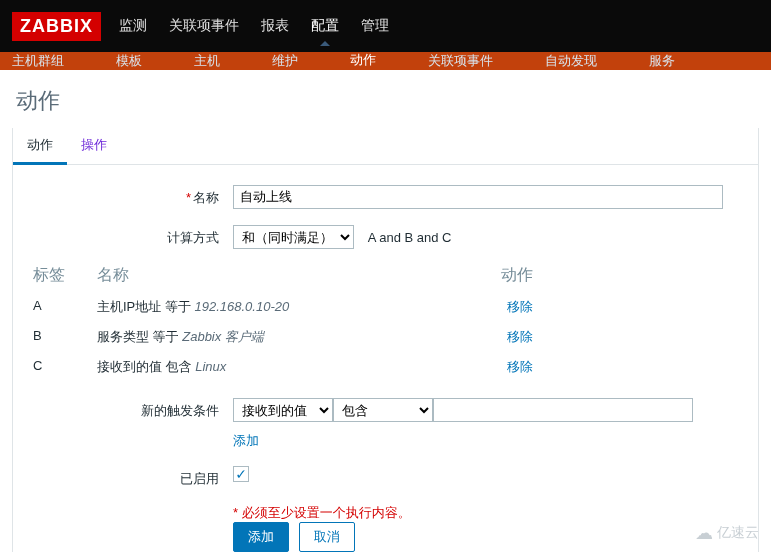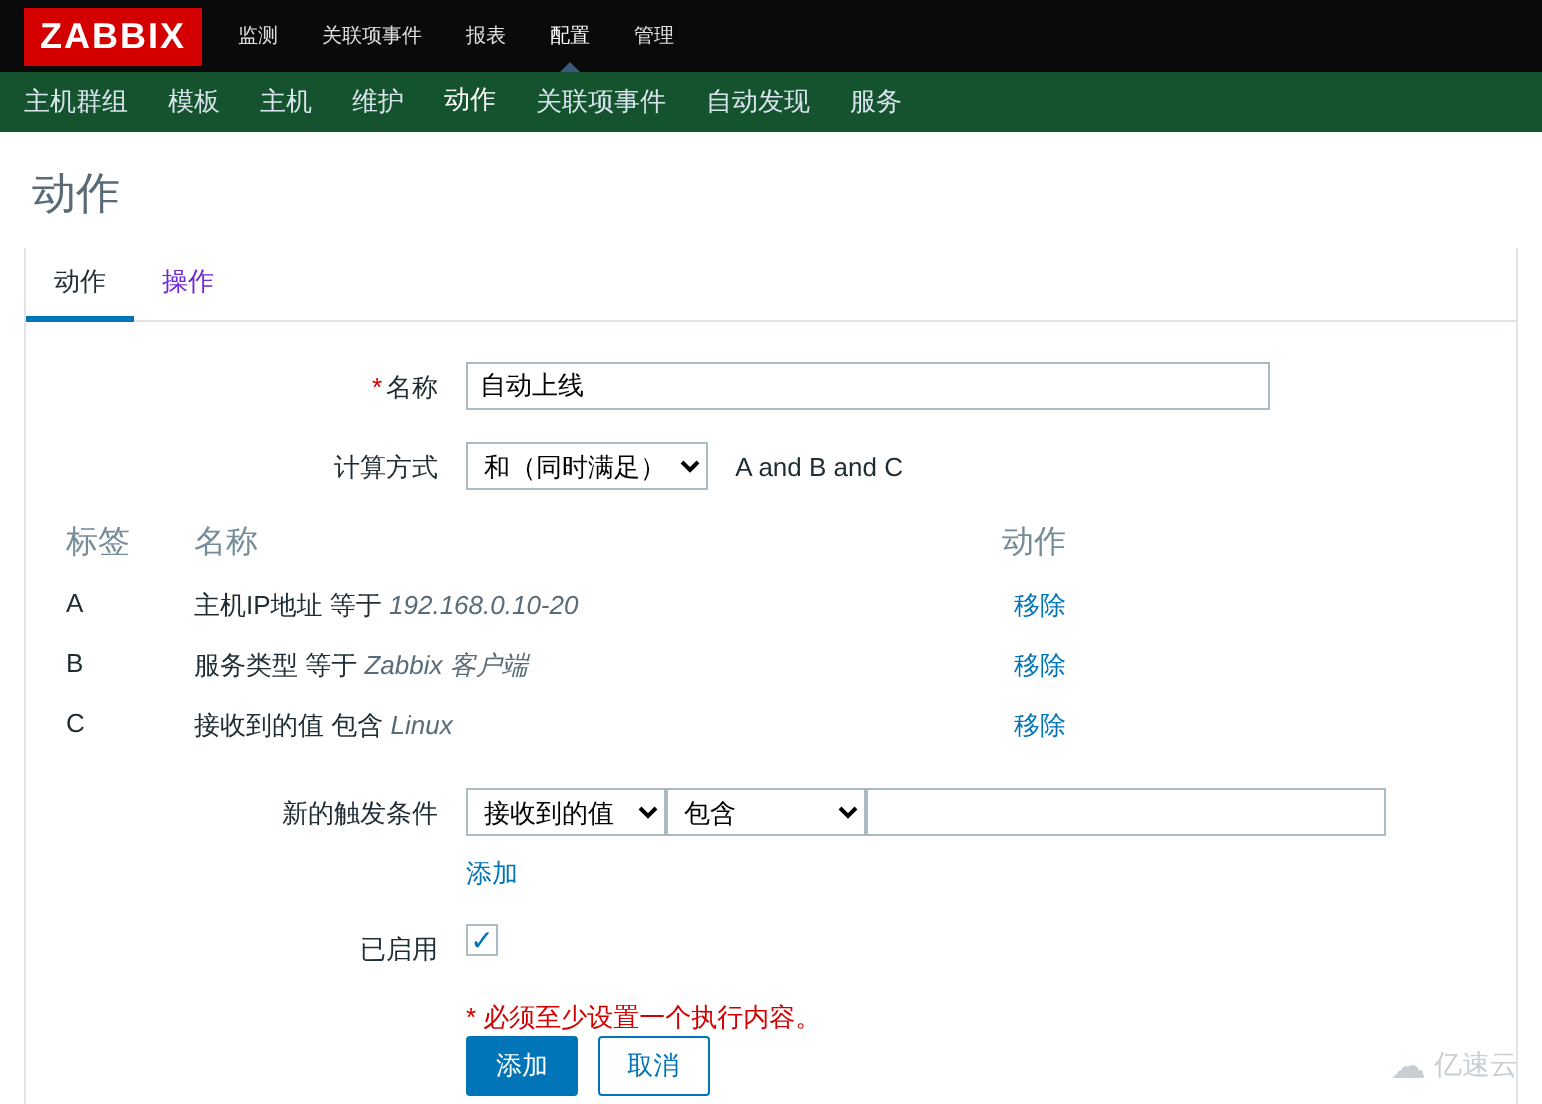--- a/index.html
+++ b/index.html
@@ -1,43 +1,43 @@
 <!DOCTYPE html>
 <html><head>
   <meta charset="utf-8">
   <style>
     * { margin: 0; padding: 0; box-sizing: border-box; font-family: Arial, "Microsoft YaHei", sans-serif; }
     body { background: #fff; font-size: 13px; color: #1f2c33; width: 771px; }
     
-    .top-nav { background: #0a0a0a; height: 36px; display: flex; align-items: center; padding: 0 12px; }
+    .top-nav { background: #0a0a0a; height: 52px; display: flex; align-items: center; padding: 0 12px; }
     .logo { background: #d40000; color: #fff; font-weight: bold; font-size: 18px; padding: 4px 8px; letter-spacing: 1px; margin-right: 18px; }
-    .top-nav a { color: #e0e0e0; text-decoration: none; margin-right: 22px; font-size: 10px; }
+    .top-nav a { color: #e0e0e0; text-decoration: none; margin-right: 22px; font-size: 14px; }
     .top-nav a.active { color: #fff; }
     .nav-arrow { position: relative; }
     .nav-arrow::after { content: ''; position: absolute; bottom: -11px; left: 50%; transform: translateX(-50%); border: 5px solid transparent; border-bottom-color: #3a5a7a; }
     
-    .sub-nav { background: #14532d; height: 30px; display: flex; align-items: center; padding: 0 12px; }
+    .sub-nav { background: #c2410c; height: 18px; display: flex; align-items: center; padding: 0 12px; gap: 32px; }
     .sub-nav a { color: #d8e4ed; text-decoration: none; margin-right: 20px; font-size: 13px; padding: 7px 0; }
     .sub-nav a.active { color: #fff; border-bottom: 2px solid #fff; }
     
     .page-title { font-size: 22px; color: #5a6b78; padding: 16px 16px 12px 16px; font-weight: normal; }
     
     .tabs-container { margin: 0 12px; border: 1px solid #dfe4e7; border-top: none; }
     .tabs { display: flex; border-bottom: 1px solid #dfe4e7; }
     .tabs a { padding: 8px 14px; color: #6d28d9; text-decoration: none; font-size: 13px; }
     .tabs a.active { color: #1f2c33; border-bottom: 3px solid #0275b8; margin-bottom: -1px; }
     
     .form-area { padding: 20px 20px 24px 20px; }
     .form-row { display: flex; align-items: flex-start; margin-bottom: 16px; }
     .form-label { width: 200px; text-align: right; padding-right: 14px; padding-top: 4px; color: #1f2c33; font-size: 13px; }
     .form-label .req { color: #d40000; margin-right: 2px; }
     .form-field { flex: 1; }
     
     input[type="text"] { border: 1px solid #acbbc2; padding: 4px 6px; font-size: 13px; height: 24px; }
-    .name-input { width: 402px; }
+    .name-input { width: 490px; }
     select { border: 1px solid #acbbc2; padding: 2px 4px; font-size: 13px; height: 24px; background: #fff; }
     .formula-text { margin-left: 10px; color: #1f2c33; }
     
     .cond-table { width: 500px; }
     .cond-header { display: flex; color: #768d99; font-size: 16px; padding-bottom: 6px; }
     .col-tag { width: 64px; }
     .col-name { flex: 1; }
     .col-act { width: 40px; text-align: right; }
     .cond-row { display: flex; padding: 6px 0; color: #1f2c33; }
     .cond-row .italic { font-style: italic; color: #5a6b78; }

